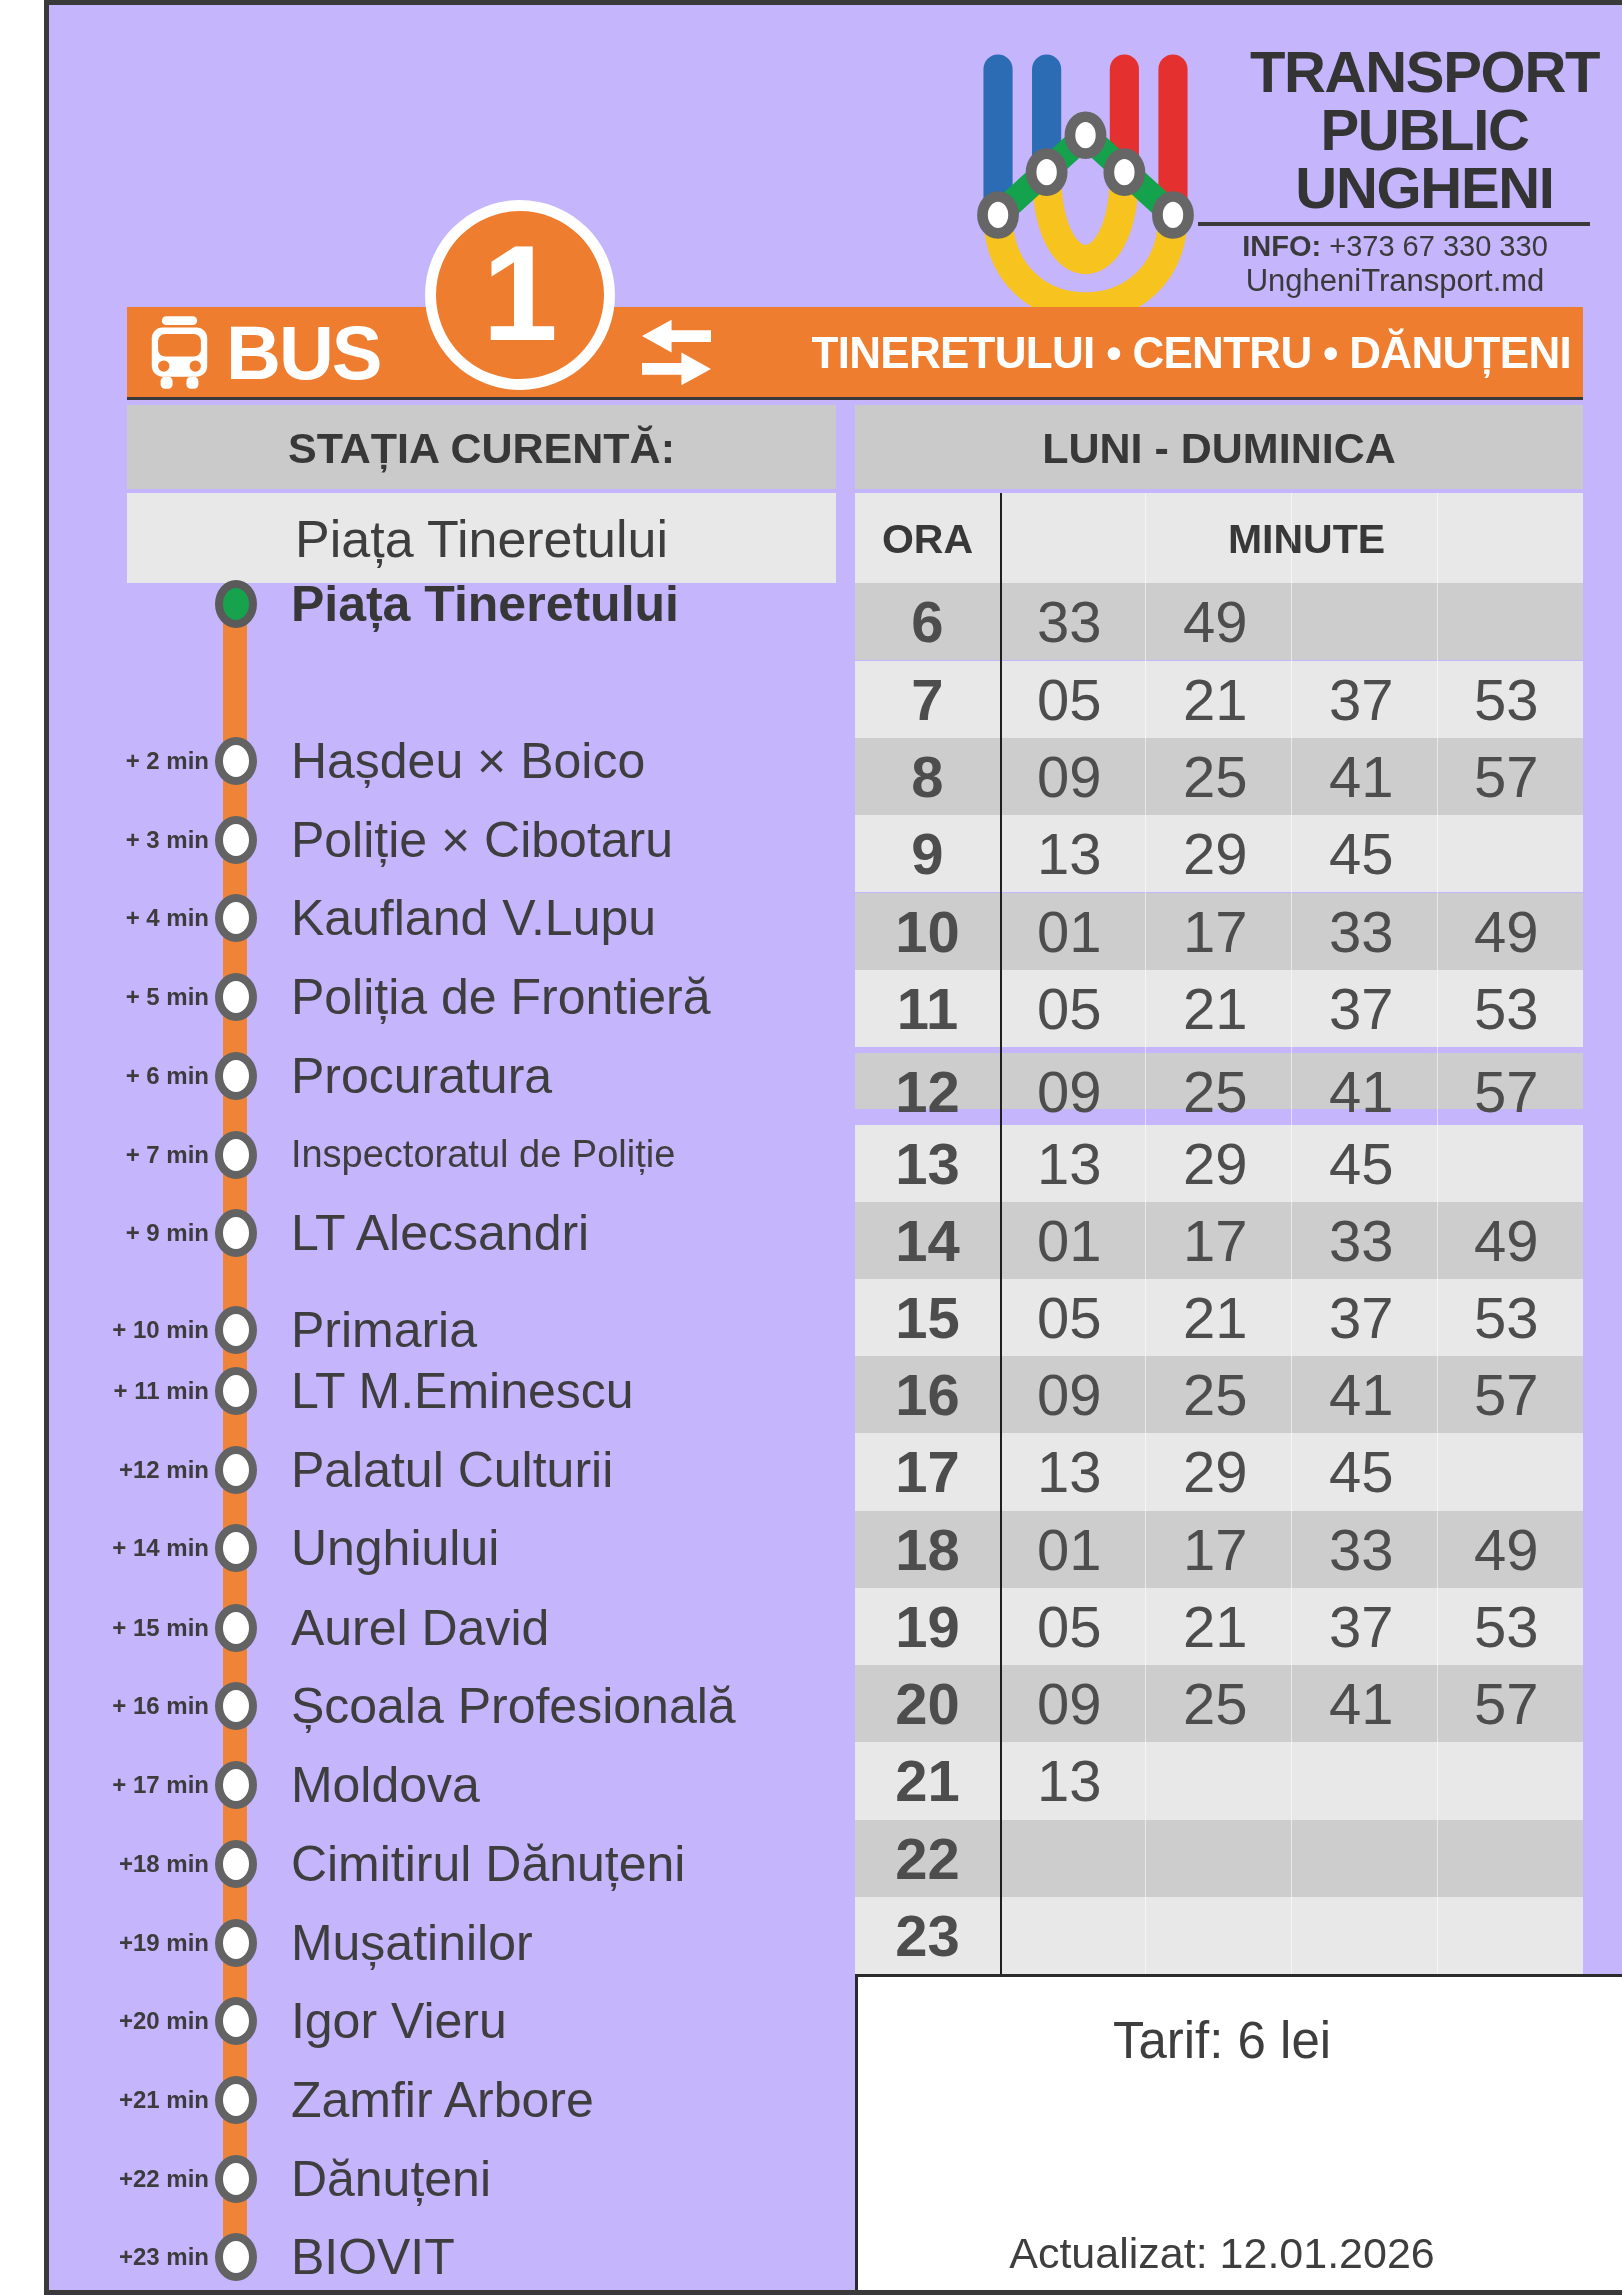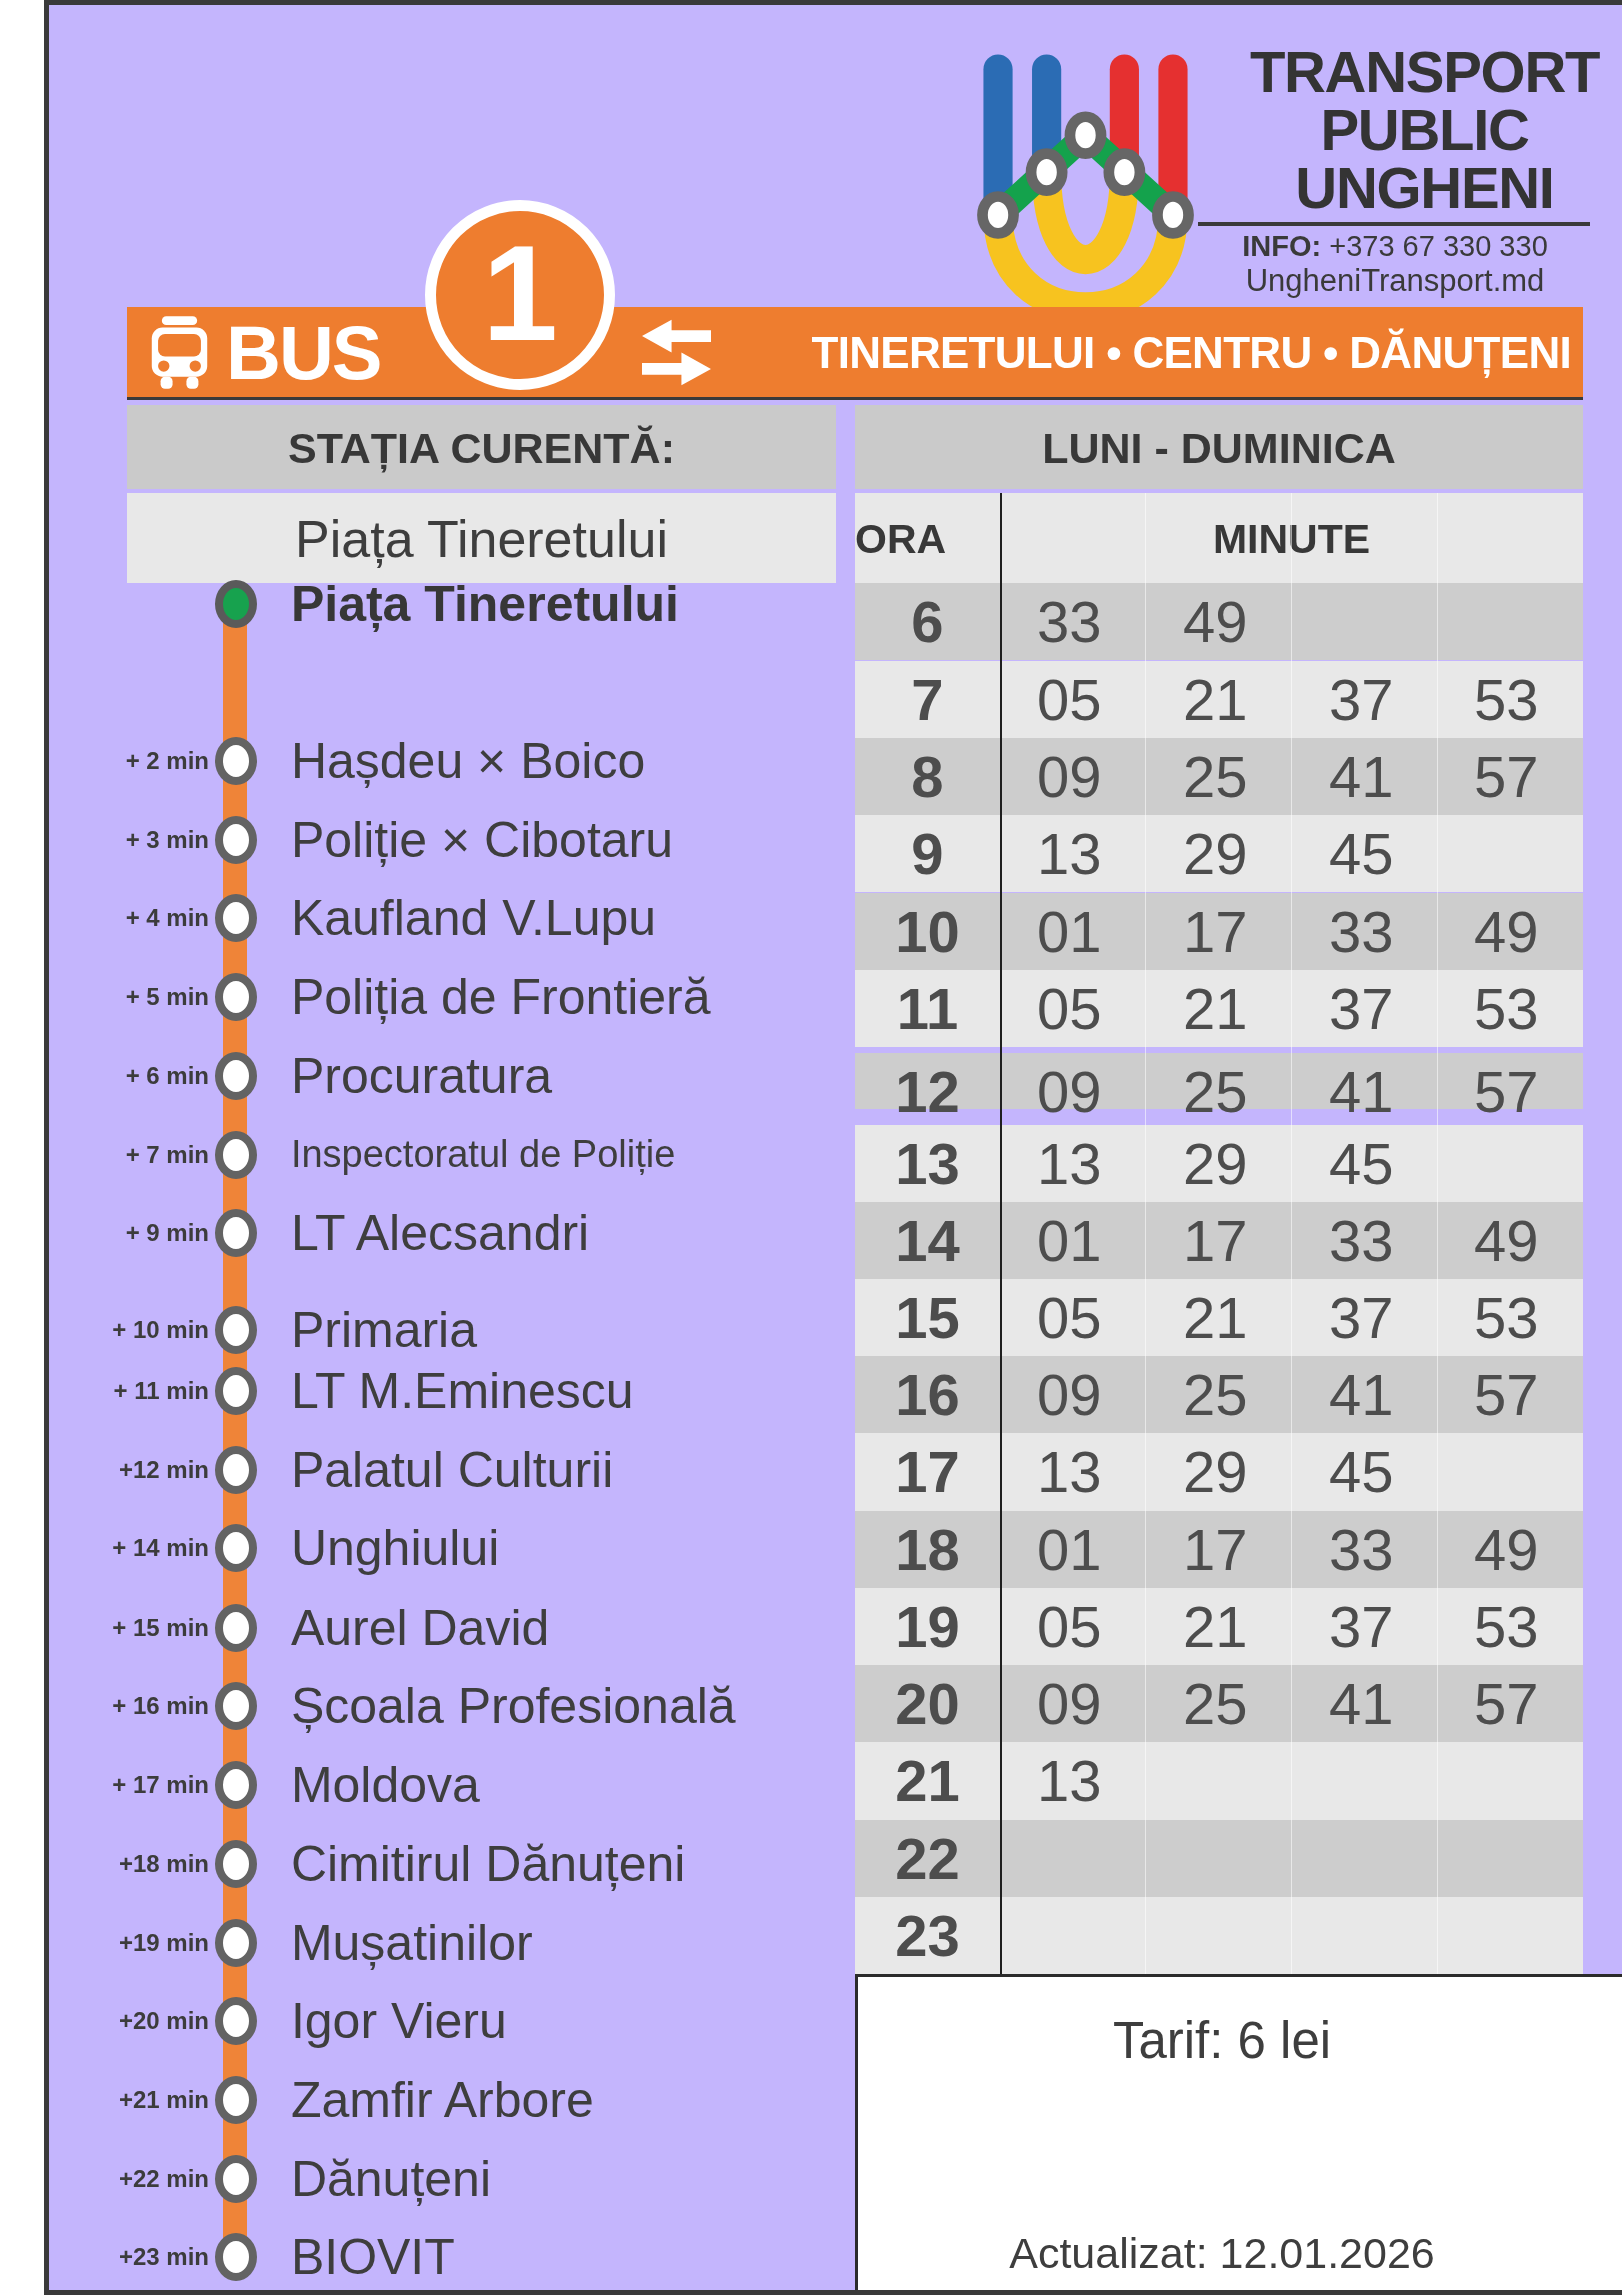--- a/index.html
+++ b/index.html
@@ -45,24 +45,24 @@
   .stop-dot.current{background:#17A24E;border-color:#5a5a5a;}
   .stop-name{margin-left:34px;font-size:50px;color:#3e3e3e;white-space:nowrap;}
   .stop-name.small{font-size:38px;}
   .stop-name.bold{font-weight:700;color:#373737;}
 
   
   #schedule{left:806px;top:400px;width:728px;height:1890px;}
   #sched-header{position:absolute;left:0;top:0;width:728px;height:84px;background:#cacaca;
     text-align:center;line-height:86px;font-weight:700;font-size:43px;color:#383838;}
   #sched-colhead{position:absolute;left:0;top:88px;width:728px;height:90px;background:#e8e8e8;}
-  #col-ora{position:absolute;left:0;top:0;width:145px;height:90px;
+  #col-ora{position:absolute;left:0;top:0;width:145px;height:90px;text-align:center;
     line-height:92px;font-weight:700;font-size:41px;color:#383838;}
   #col-minute{position:absolute;left:145px;top:0;width:583px;height:90px;text-align:center;
-    line-height:92px;font-weight:700;font-size:41px;color:#383838;}
+    line-height:92px;font-weight:700;font-size:41px;color:#383838;padding-left:15px;}
   .sched-row{position:absolute;left:0;width:728px;}
   .sched-row.dark{background:#cdcdcd;}
   .sched-row.light{background:#e8e8e8;}
   .hour-cell{position:absolute;left:0;top:0;width:145px;height:100%;text-align:center;
     font-weight:700;font-size:58px;color:#4d4d4d;}
   .min-cell{position:absolute;top:0;width:146px;height:100%;padding-left:37px;box-sizing:border-box;
     font-size:58px;color:#4d4d4d;}
   #sched-divider{position:absolute;left:145px;top:88px;width:2px;height:1481px;background:#1f1f1f;z-index:3;}
   .col-sep{position:absolute;top:88px;width:1.3px;height:1481px;background:rgba(255,255,255,0.55);z-index:2;}
 

